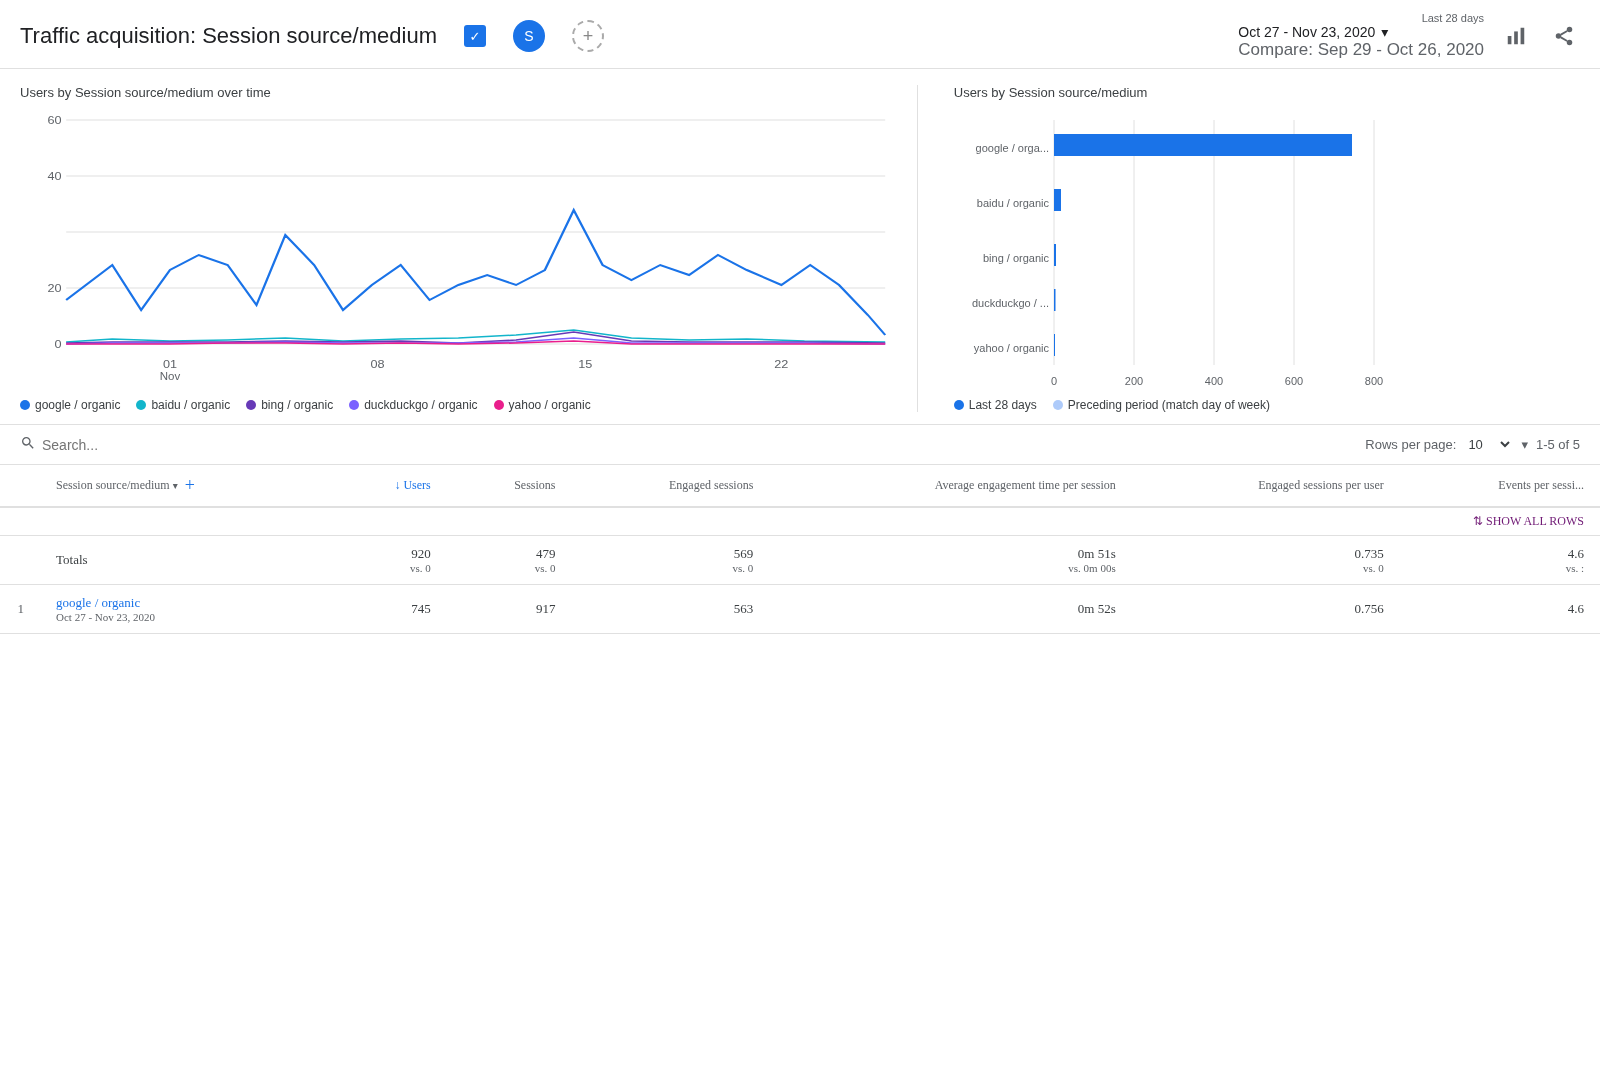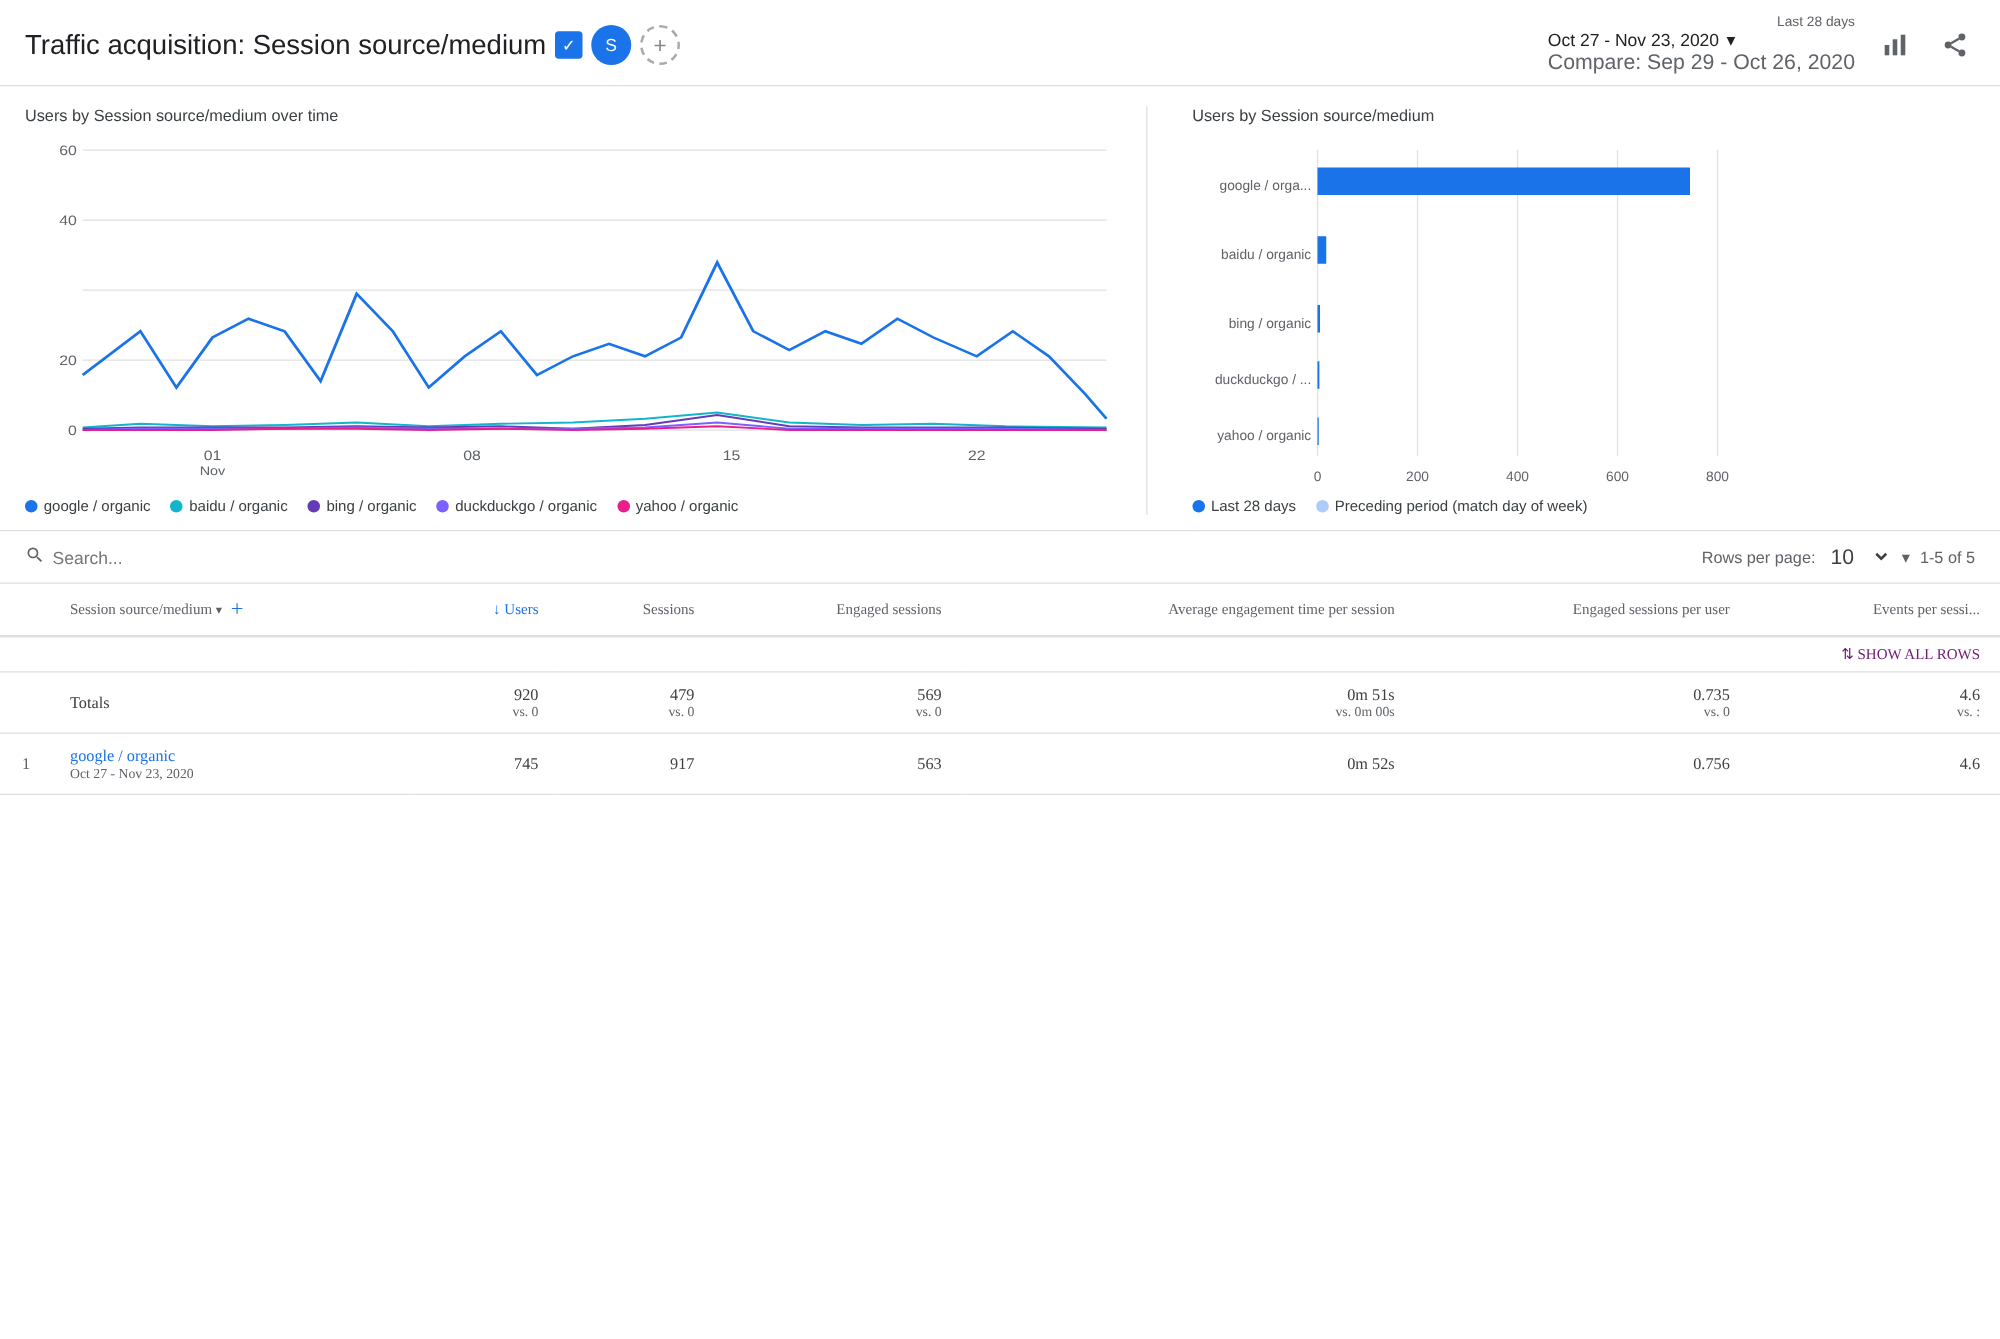--- a/index.html
+++ b/index.html
@@ -8,21 +8,21 @@
     .header {
       display: flex;
       align-items: center;
       justify-content: space-between;
       padding: 12px 20px 8px 20px;
       border-bottom: 1px solid #e0e0e0;
     }
     .header-left {
       display: flex;
       align-items: center;
-      gap: 7px;
+      gap: 27px;
     }
     .page-title {
       font-size: 22px;
       font-weight: 400;
       color: #202124;
     }
     .title-icon {
       width: 22px; height: 22px;
       background: #1a73e8;
       border-radius: 3px;
@@ -153,21 +153,21 @@
     }
     .rows-per-page {
       display: flex;
       align-items: center;
       gap: 8px;
       font-size: 13px;
       color: #5f6368;
     }
     .rows-select {
       border: none;
-      font-size: 17px;
+      font-size: 13px;
       color: #3c4043;
       cursor: pointer;
       padding-right: 14px;
       background: transparent;
     }
 
     .data-table {
       width: 100%;
       border-collapse: collapse;
       font-family: Liberation Serif, serif;

